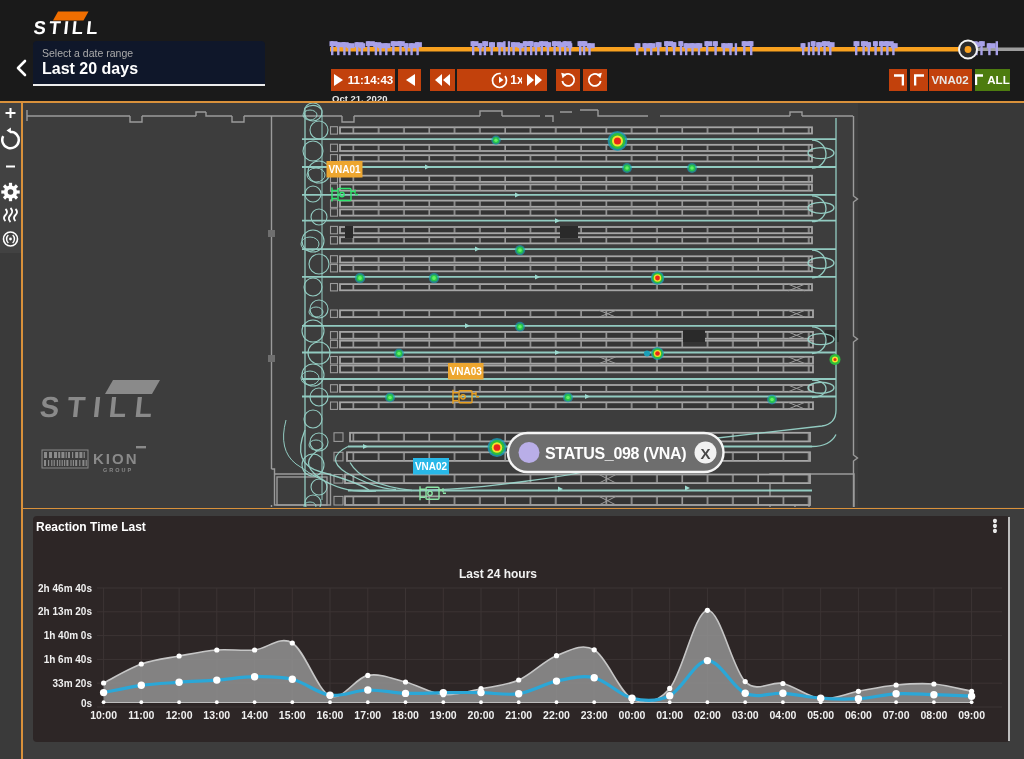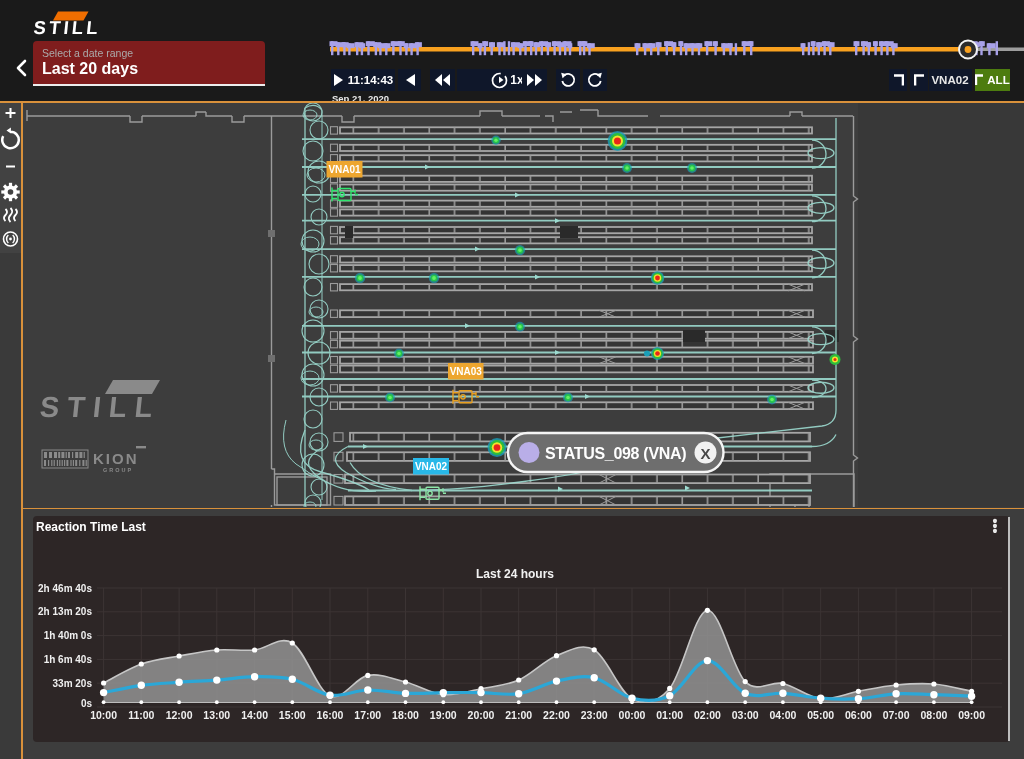--- a/index.html
+++ b/index.html
@@ -1,34 +1,34 @@
 <!DOCTYPE html>
 <html><head>
 <meta charset="utf-8">
 <style>
 html,body{margin:0;padding:0;width:1024px;height:759px;overflow:hidden;background:#3d3d3d;font-family:"Liberation Sans",sans-serif;}
 #stage{position:absolute;left:0;top:0;width:1024px;height:759px;}
 .abs{position:absolute;}
 
 #topbar{position:absolute;left:0;top:0;width:1024px;height:101px;background:#1a1a1a;}
-#datebox{position:absolute;left:33px;top:41px;width:232px;height:43px;background:#7f1d1d;border-radius:4px 4px 0 0;border-bottom:2px solid #ededed;}
+#datebox{position:absolute;left:33px;top:41px;width:232px;height:43px;background:#0f172a;border-radius:4px 4px 0 0;border-bottom:2px solid #ededed;}
 #datebox .lab{position:absolute;left:9px;top:6px;font-size:10.5px;color:#ababab;}
 #datebox .val{position:absolute;left:9px;top:19px;font-size:16px;font-weight:bold;color:#fff;}
-.pbtn{position:absolute;top:69px;height:22px;background:#0f172a;color:#fff;display:flex;align-items:center;justify-content:center;}
+.pbtn{position:absolute;top:69px;height:22px;background:#c2410c;color:#fff;display:flex;align-items:center;justify-content:center;}
 #sepdate{position:absolute;left:332px;top:93px;font-size:9.5px;font-weight:bold;color:#e8e8e8;}
 
 #mapwrap{position:absolute;left:0;top:101px;width:1024px;height:406.5px;background:#3d3d3d;}
 #sidebar{position:absolute;left:0;top:101px;width:21px;height:658px;background:#3a3a3a;}
 #sidetools{position:absolute;left:0;top:103px;width:21px;height:150px;background:#424242;}
 .oline{position:absolute;background:#d9913b;}
 #panel{position:absolute;left:33px;top:516px;width:977px;height:226px;background:#2d2626;border-radius:4px;}
 #ptitle{position:absolute;left:36px;top:520px;font-size:12px;font-weight:bold;color:#fff;}
 #kebab{position:absolute;left:989px;top:519px;color:#e8e8e8;font-size:14px;font-weight:bold;letter-spacing:0;line-height:5px;text-align:center;width:12px;}
 #scrollbar{position:absolute;left:1007.5px;top:517px;width:2px;height:224px;background:#bdbdbd;}
-#chtitle{position:absolute;left:0px;top:567px;width:996px;text-align:center;font-size:12px;font-weight:bold;color:#f2f2f2;padding-left:17px;}
+#chtitle{position:absolute;left:0px;top:567px;width:996px;text-align:center;font-size:12px;font-weight:bold;color:#f2f2f2;}
 svg text{font-family:"Liberation Sans",sans-serif;}
 </style>
 </head>
 <body>
 <div id="stage">
   <div id="topbar"></div>
 
   <svg class="abs" style="left:0;top:0" width="130" height="40" viewBox="0 0 130 40">
     <polygon points="58,11.5 88.5,11.5 83.5,20.5 53,20.5" fill="#f06e00"></polygon>
     <g transform="translate(33,33.5)">
@@ -245,21 +245,21 @@
     </div>
   <div class="pbtn" style="left:928.5px;width:43px;">
       <span style="font-size:11.5px;font-weight:bold;color:#e8e8e8;">VNA02</span>
     </div>
   <div class="pbtn" style="left:975px;width:35px;background:#4d7c0f;">
     <svg width="9" height="12" viewBox="0 0 9 12" style="margin-right:3px">
         <path d="M8,1.5 H1 V11 M1,1.5 V5" fill="none" stroke="#fff" stroke-width="2.4"></path>
       </svg>
     <span style="font-size:11.5px;font-weight:bold;">ALL</span>
   </div>
-  <div id="sepdate">Sep 21, 2020</div>
+  <div id="sepdate">Oct 21, 2020</div>
 
   <div id="mapwrap"></div>
   <div id="sidebar"></div>
   <div id="sidetools"></div>
   <svg id="mapsvg" class="abs" style="left:22px;top:103px" width="1002" height="404" viewBox="22 103 1002 404">
       <rect x="858" y="103" width="166" height="404" fill="#383838"></rect>
       <g stroke="#9b9b9b" stroke-width="1.4" fill="none">
         <path d="M27,110 L27,121 M27,116 H130 M130,116 v6 h12 v-6 M142,116 H196 M196,116 v-4 h10 M206,112 v4 H232 M232,116 v6 h12 v-6 M244,116 H342 M342,116 v6 h12 v-6 M354,116 H480 M480,116 v-5 h22 v5 M502,116 H540 M545,116 h8 v6 M560,112 h12 M580,110 h18 M598,110 v6 h20 M618,116 h30 M660,116 H790 M790,116 v-4 h12 v4 M802,116 H853"></path>
         <path d="M271.5,116 V469"></path>
         <rect x="268" y="230" width="7" height="7" fill="#6f6f6f" stroke="none"></rect>

